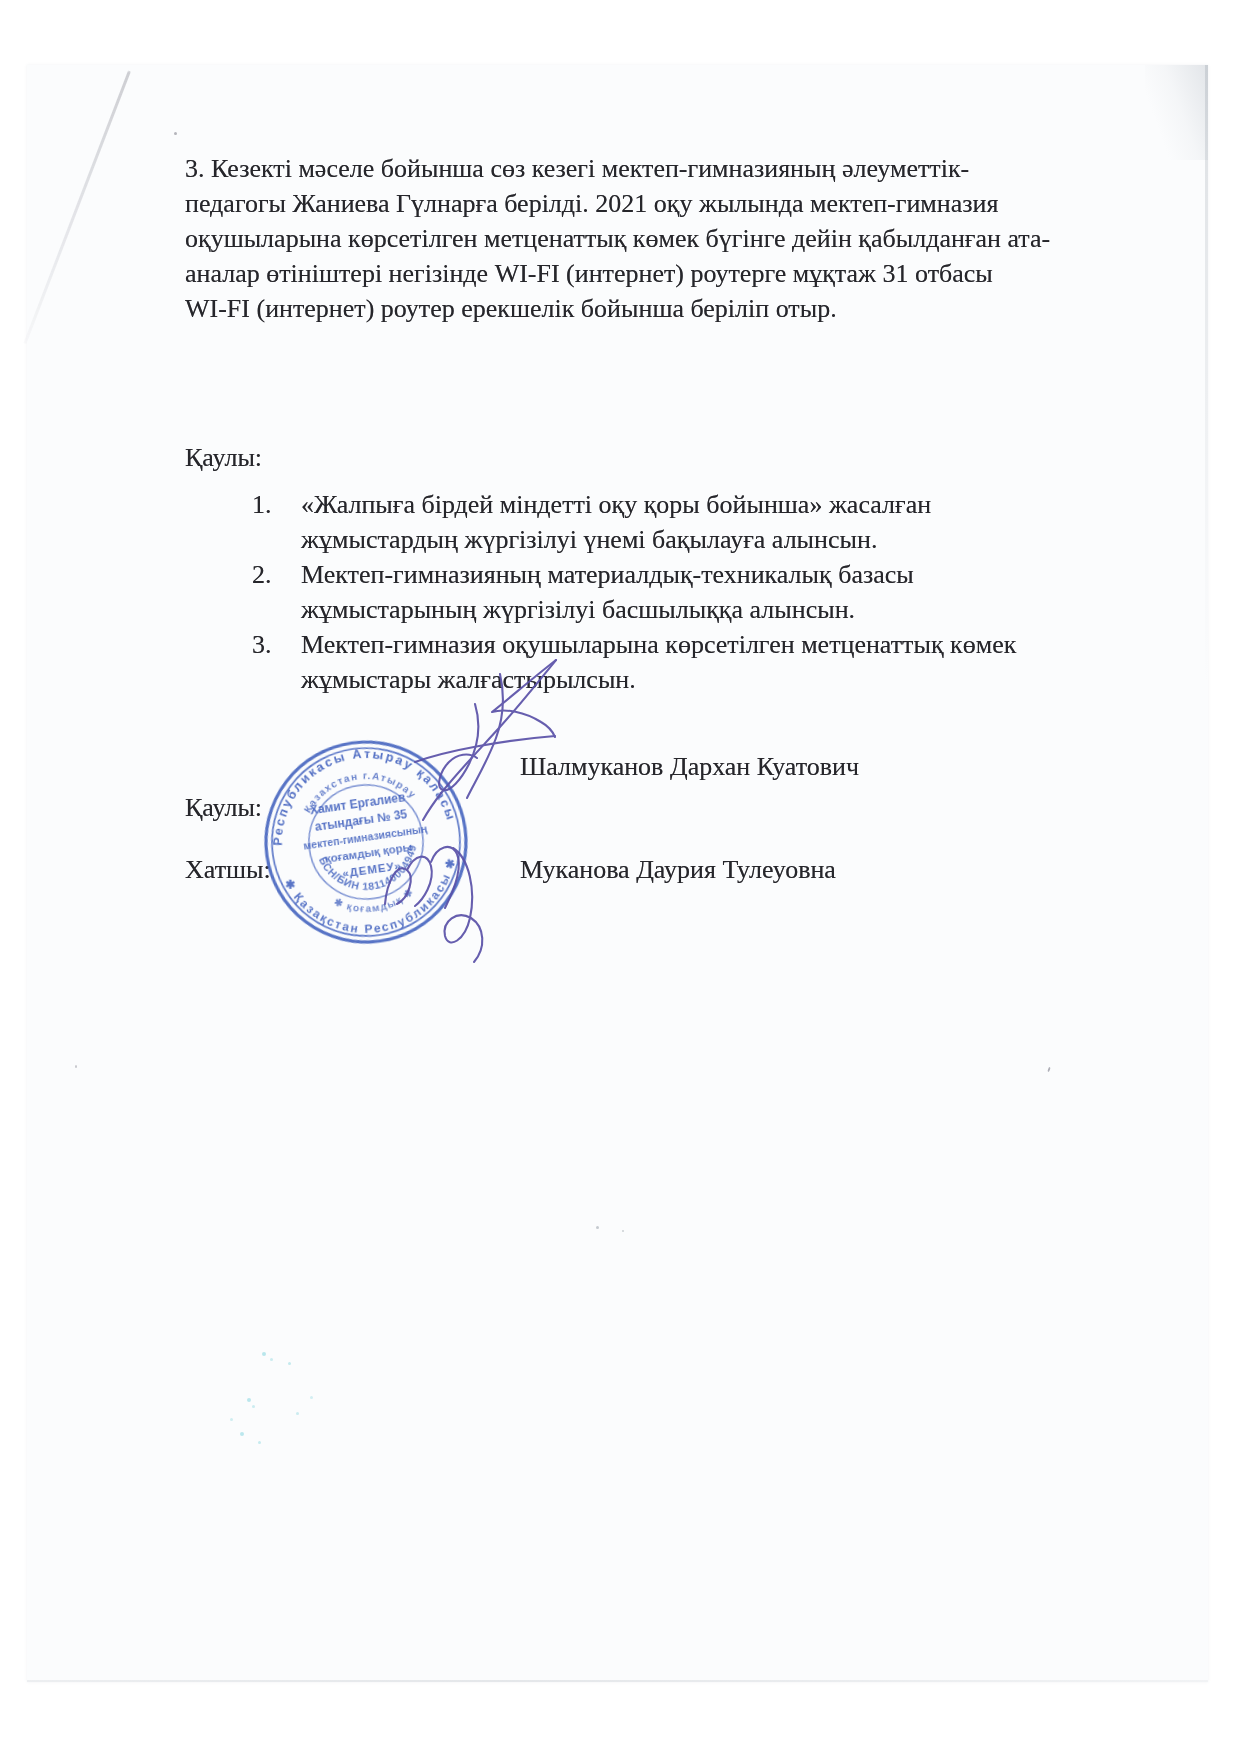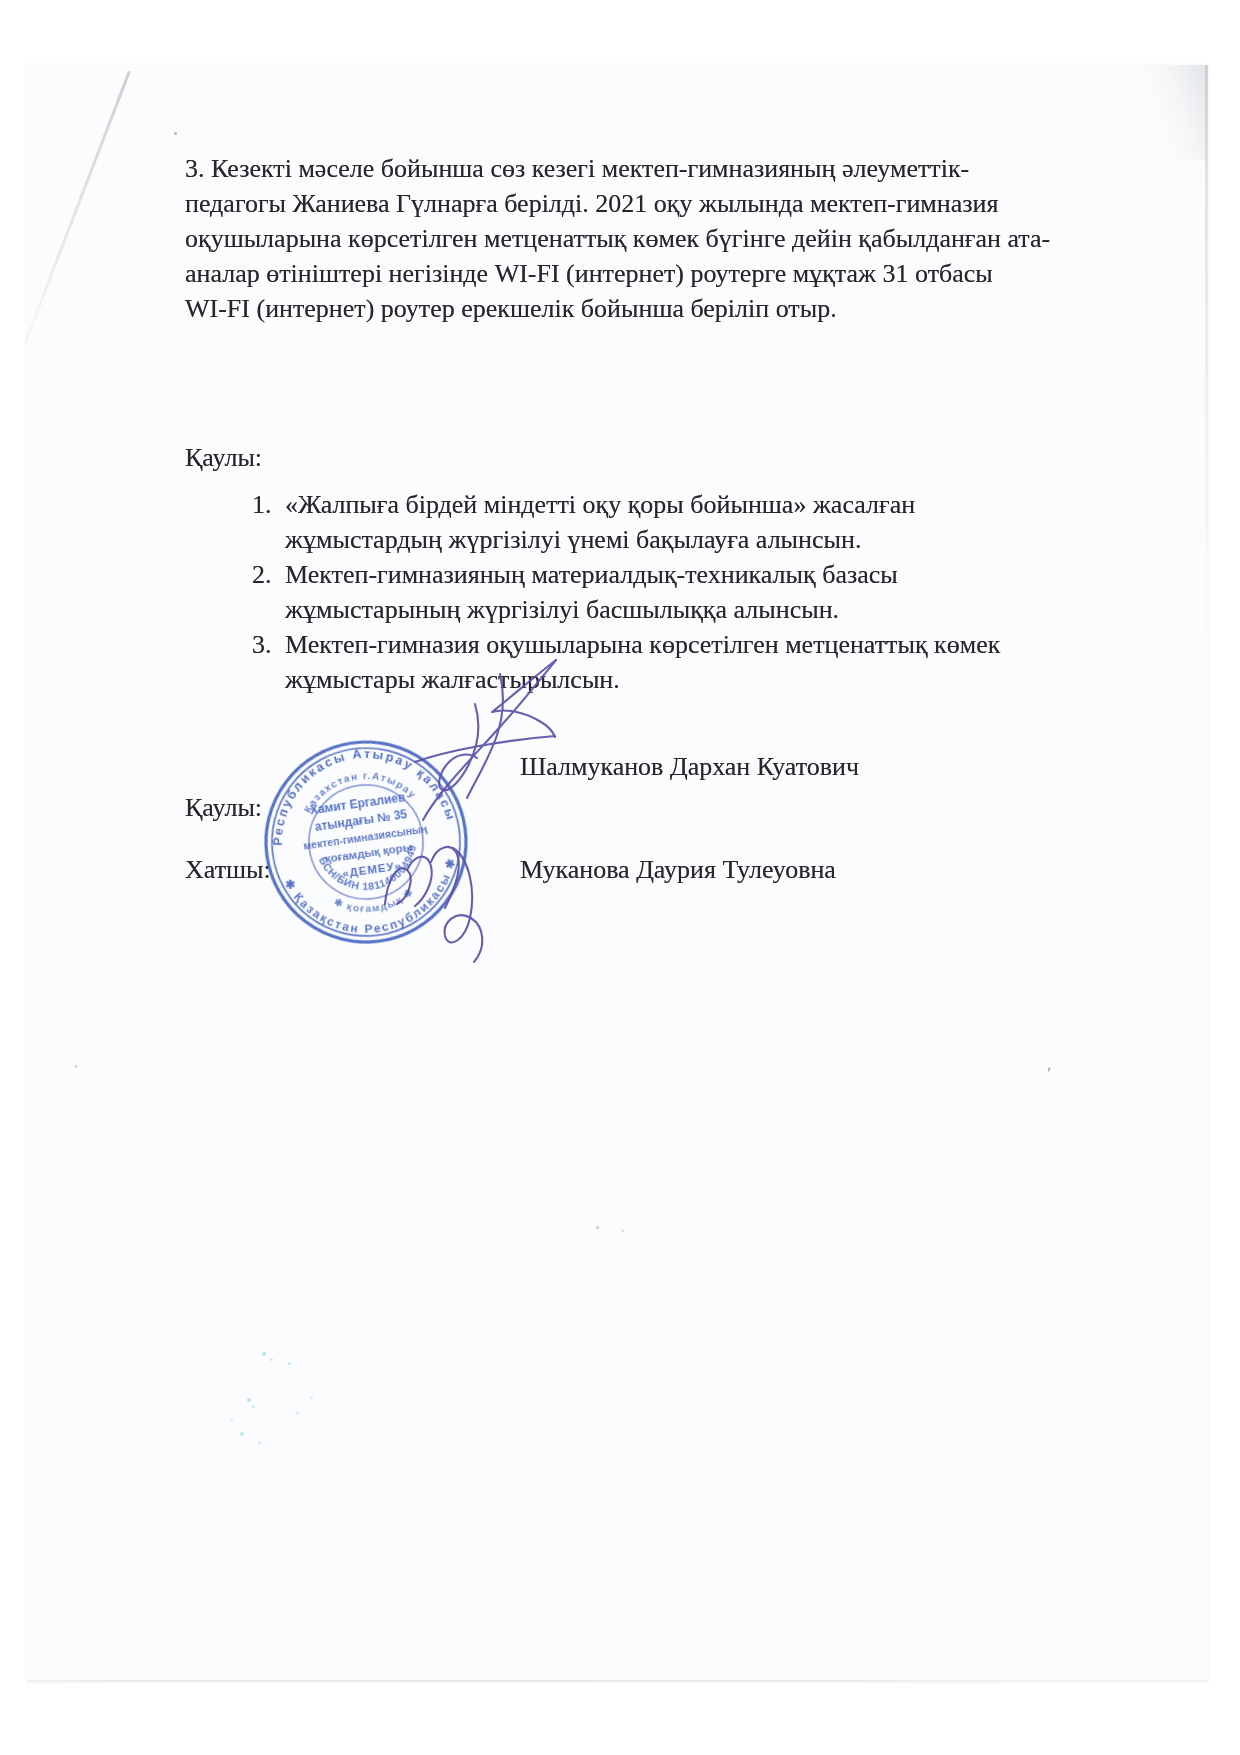--- a/index.html
+++ b/index.html
@@ -17,21 +17,21 @@
   .crease{position:absolute;left:101px;top:6px;width:3px;height:292px;
         transform:rotate(21deg);transform-origin:top center;border-radius:2px;
         background:linear-gradient(180deg, rgba(190,191,197,.75), rgba(200,201,208,.45) 55%, rgba(210,211,218,.12));
         filter:blur(.4px);}
   .txt{position:absolute;color:#26262b;font-size:26px;line-height:35px;
        text-shadow:0 0 .5px rgba(30,30,35,.55);white-space:nowrap;}
   .para{left:158px;top:86px;}
   .heading{left:158px;top:375px;width:940px;text-align:left;}
   .li-row{position:absolute;left:225px;}
   .li-num{position:absolute;left:0;top:0;}
-  .li-body{position:absolute;left:33px;top:0;}
+  .li-body{position:absolute;left:49px;top:0;}
   .sig-role{position:absolute;left:158px;}
   .sig-name{position:absolute;left:493px;}
   .stamp{position:absolute;left:224px;top:662px;width:230px;height:230px;
          transform:rotate(-8deg);filter:blur(.35px);opacity:.96;}
   .stamp svg{overflow:visible;}
   .ink{position:absolute;left:330px;top:575px;filter:blur(.25px);}
   .speck{position:absolute;border-radius:50%;}
 </style>
 </head>
 <body>

